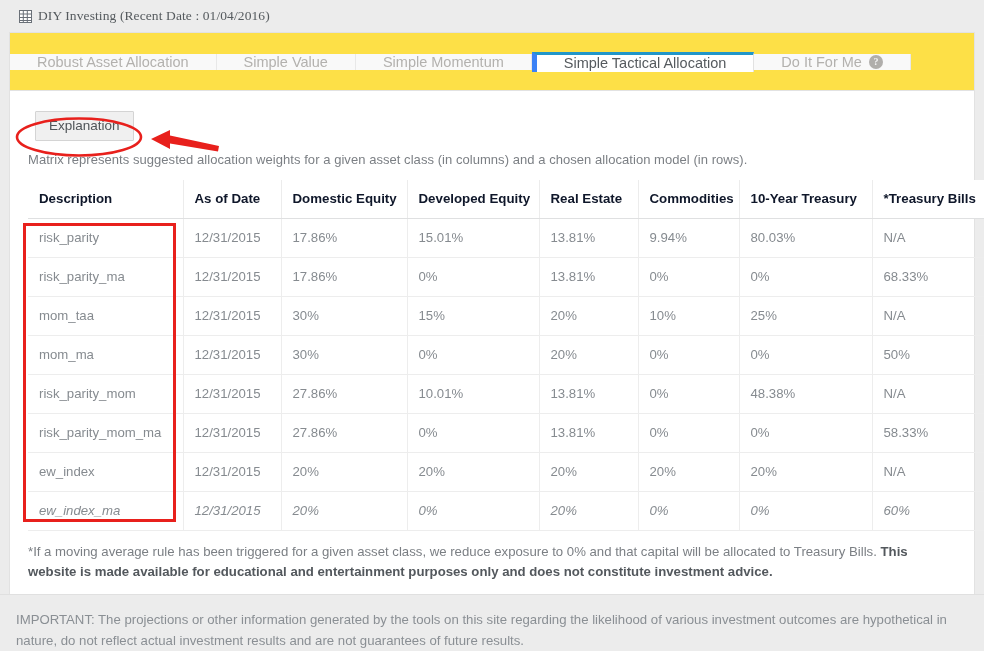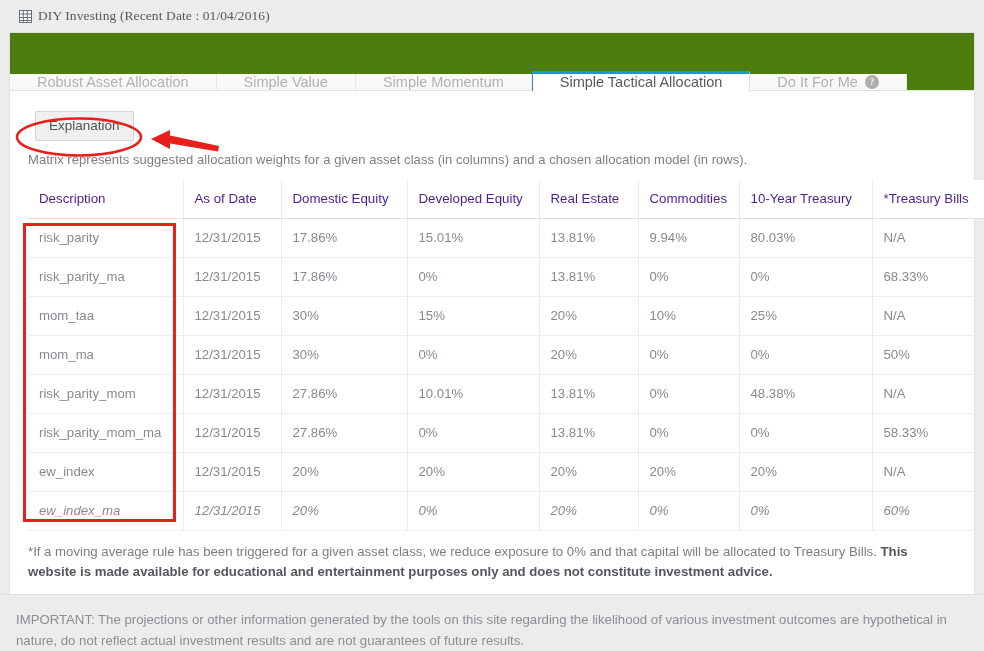--- a/index.html
+++ b/index.html
@@ -43,44 +43,44 @@
     height: 562px;
     background: #ffffff;
     border: 1px solid #e2e2e2;
     border-bottom: none;
   }
 
   
   .tabs {
     display: flex;
     height: 58px;
-    background: #4d7c0f;
+    background: #fde047;
     border-bottom: 1px solid #e2e2e2;
-    align-items: flex-end;
+    align-items: center;
   }
   .tab {
     display: flex;
     align-items: center;
     justify-content: center;
     padding: 0 27px;
     font-size: 14.5px;
     color: #b3b1ae;
     background: #f9f9f9;
     border-right: 1px solid #e8e8e8;
     cursor: pointer;
     white-space: nowrap;
     position: relative;
     user-select: none;
   }
   .tab:first-child { border-left: none; }
   .tab.active {
     background: #ffffff;
     color: #555a5e;
     border-top: 3px solid #2196c9;
-    border-left: 1px solid #3b82f6;
+    border-left: 5px solid #3b82f6;
     border-right: 1px solid #e2e2e2;
     margin-bottom: -1px;
     padding-bottom: 1px;
     z-index: 2;
   }
   .tab .help-icon {
     display: inline-block;
     margin-left: 7px;
     width: 14px; height: 14px;
     border-radius: 50%;
@@ -123,22 +123,22 @@
   
   table.alloc {
     margin-top: 13px;
     width: 930px;
     border-collapse: collapse;
     table-layout: fixed;
     font-size: 13.2px;
   }
   table.alloc th {
     text-align: left;
-    font-weight: normal;
-    color: #4c1d95;
+    font-weight: bold;
+    color: #0f172a;
     padding: 11px 11px 12px 11px;
     border-bottom: 1px solid #dfe0e1;
     border-right: 1px solid #ececec;
     background: #fff;
     font-size: 13.3px;
     white-space: nowrap;
   }
   table.alloc th:last-child { border-right: 1px solid #ececec; }
   table.alloc td {
     color: #868b90;

